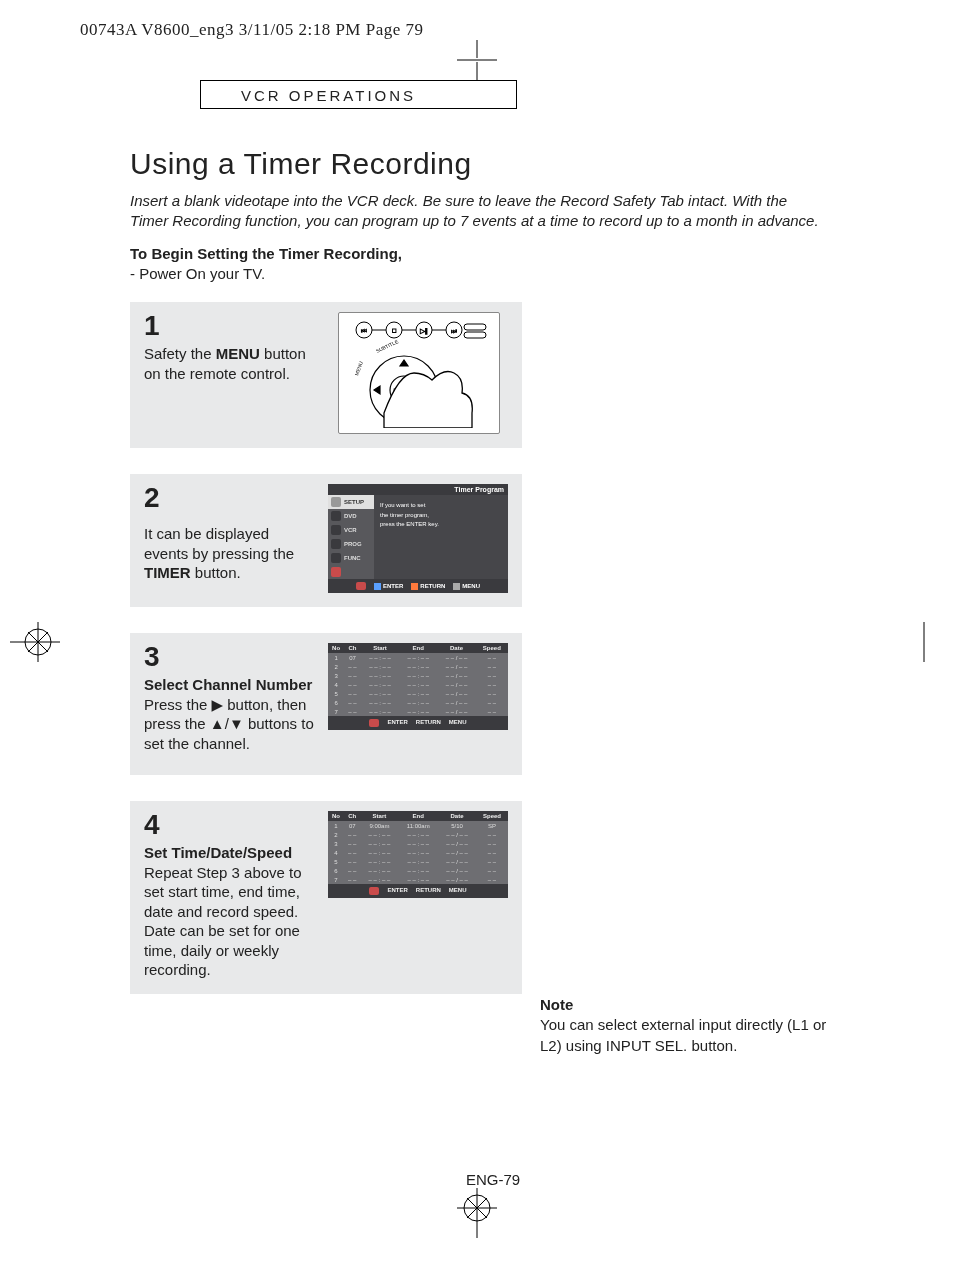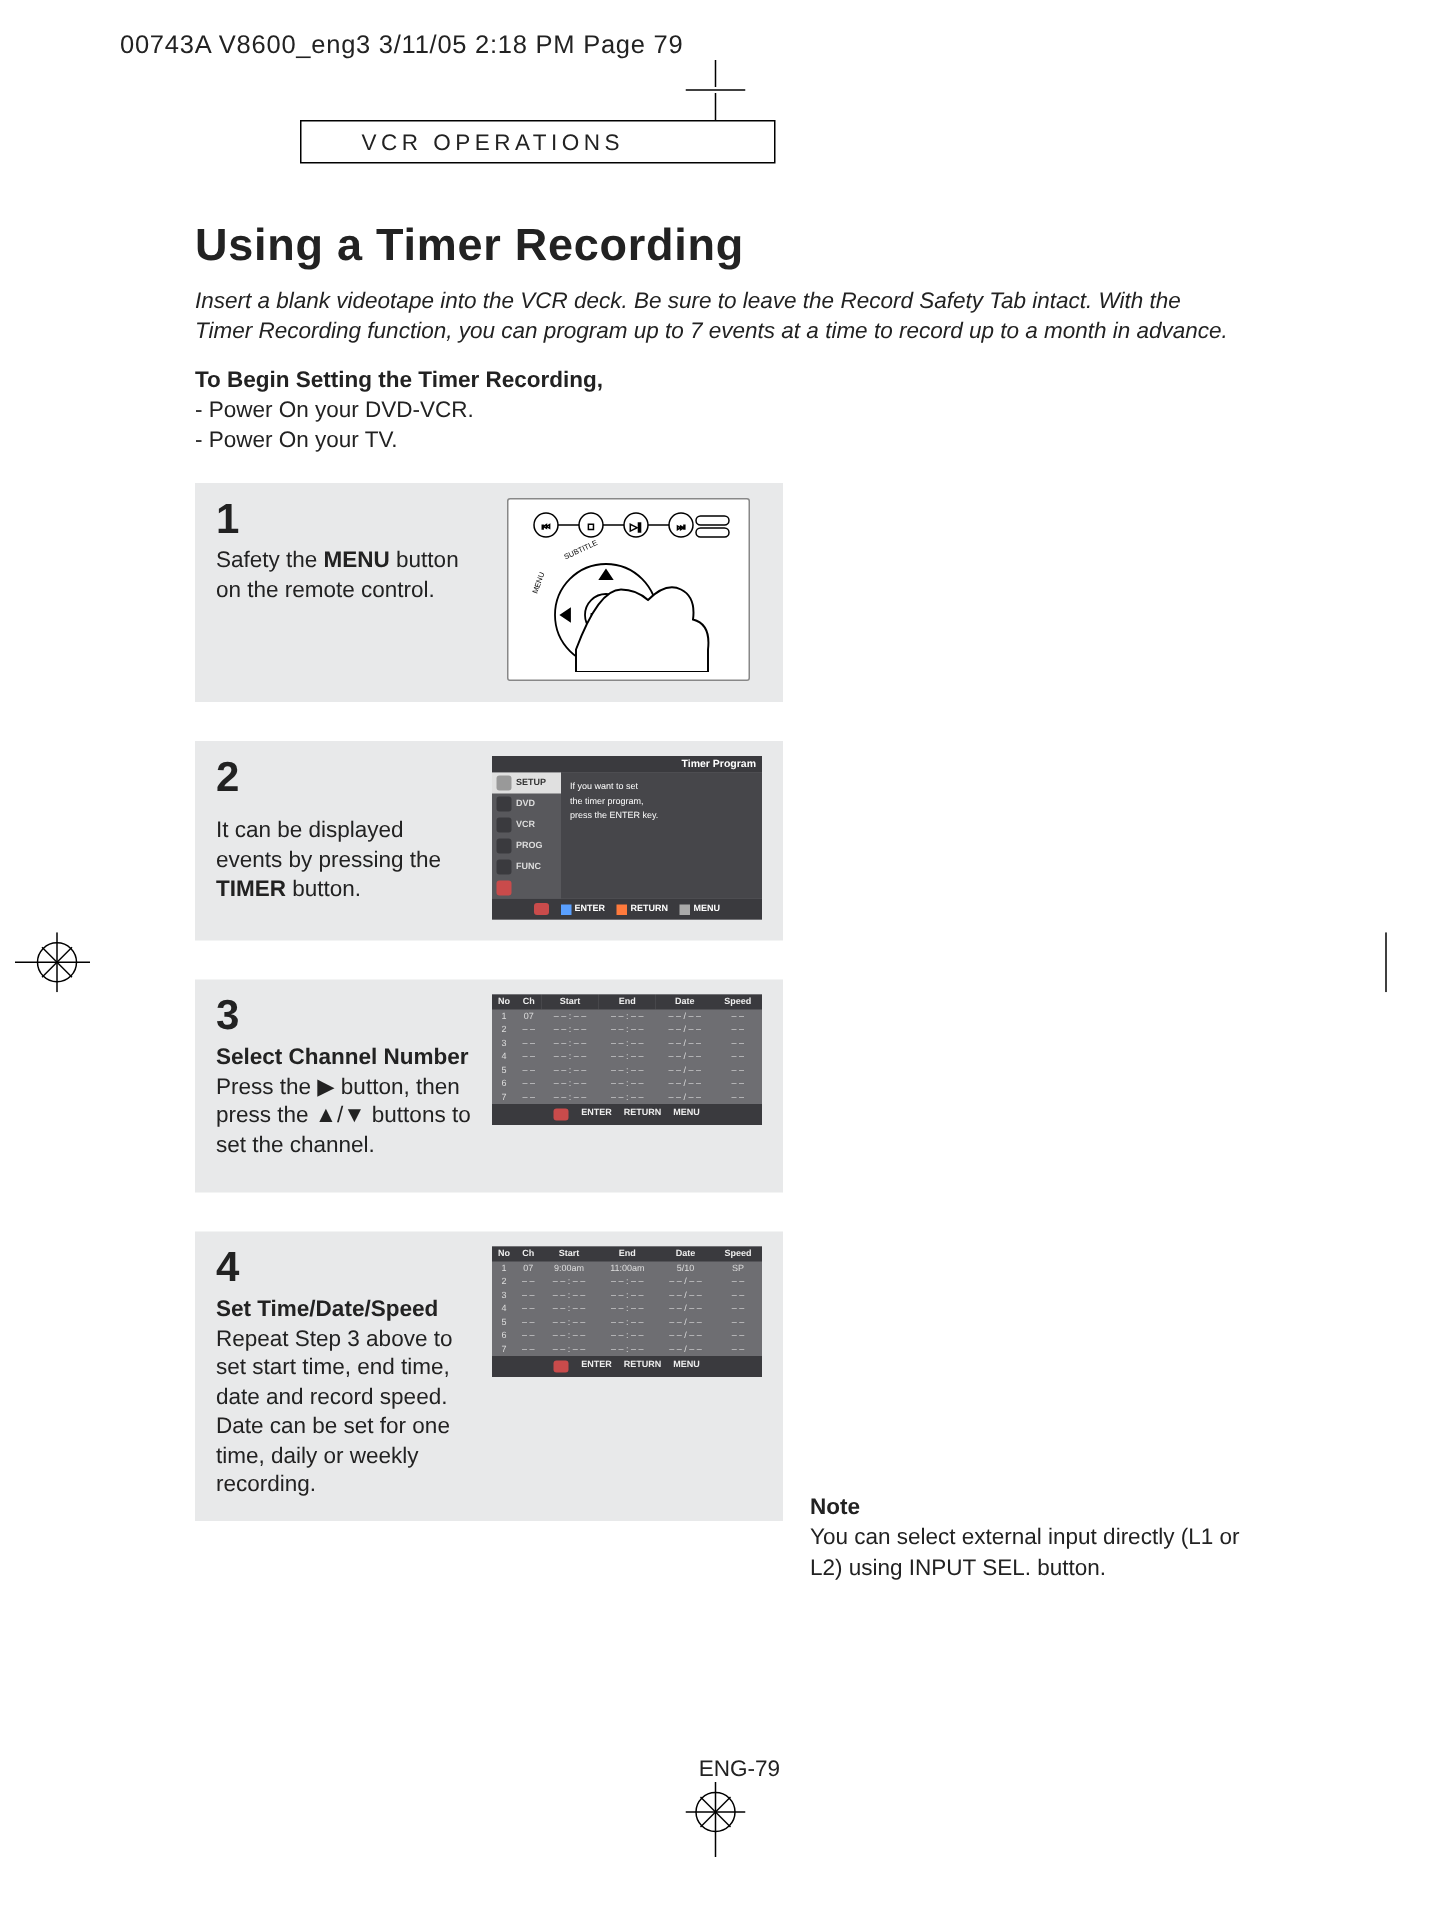--- a/index.html
+++ b/index.html
@@ -11,21 +11,21 @@
     width: 954px;
   }
   .page {
     width: 954px;
     height: 1288px;
     position: relative;
     box-sizing: border-box;
     padding: 20px 60px 40px 60px;
   }
   .slugline {
-    font-family: Liberation Sans, sans-serif;
+    font-family: Liberation Serif, serif;
     font-size: 17px;
     letter-spacing: 0.5px;
     margin-left: 20px;
     margin-bottom: 40px;
   }
   
   .crop-top, .crop-bottom {
     position: absolute;
     left: 50%;
     transform: translateX(-50%);
@@ -50,21 +50,21 @@
     border: 1.5px solid #000;
     display: inline-block;
     padding: 6px 100px 4px 40px;
     font-size: 15px;
     letter-spacing: 3px;
     margin-bottom: 38px;
     margin-left: 70px;
   }
   h1.title {
     font-size: 30px;
-    font-weight: 700;
+    font-weight: 400;
     margin: 0 0 10px 0;
     letter-spacing: 0.5px;
   }
   p.intro {
     font-size: 15px;
     line-height: 1.35;
     margin: 0 0 12px 0;
     font-style: italic;
   }
   .begin-block {
@@ -249,21 +249,20 @@
     <div class="section-box">
       <span>VCR OPERATIONS</span>
     </div>
 
     <h1 class="title">Using a Timer Recording</h1>
 
     <p class="intro">Insert a blank videotape into the VCR deck. Be sure to leave the Record Safety Tab intact. With the Timer Recording function, you can program up to 7 events at a time to record up to a month in advance.</p>
 
     <div class="begin-block">
       <div class="hd">To Begin Setting the Timer Recording,</div>
-      <div>- Power On your DVD-VCR.</div>
       <div>- Power On your TV.</div>
     </div>
 
     
     <div class="step step1">
       <div class="textcol">
         <div class="num">1</div>
         <span>Safety the </span><b>MENU</b><span> button on the remote control.</span>
       </div>
       <div class="imgcol">

